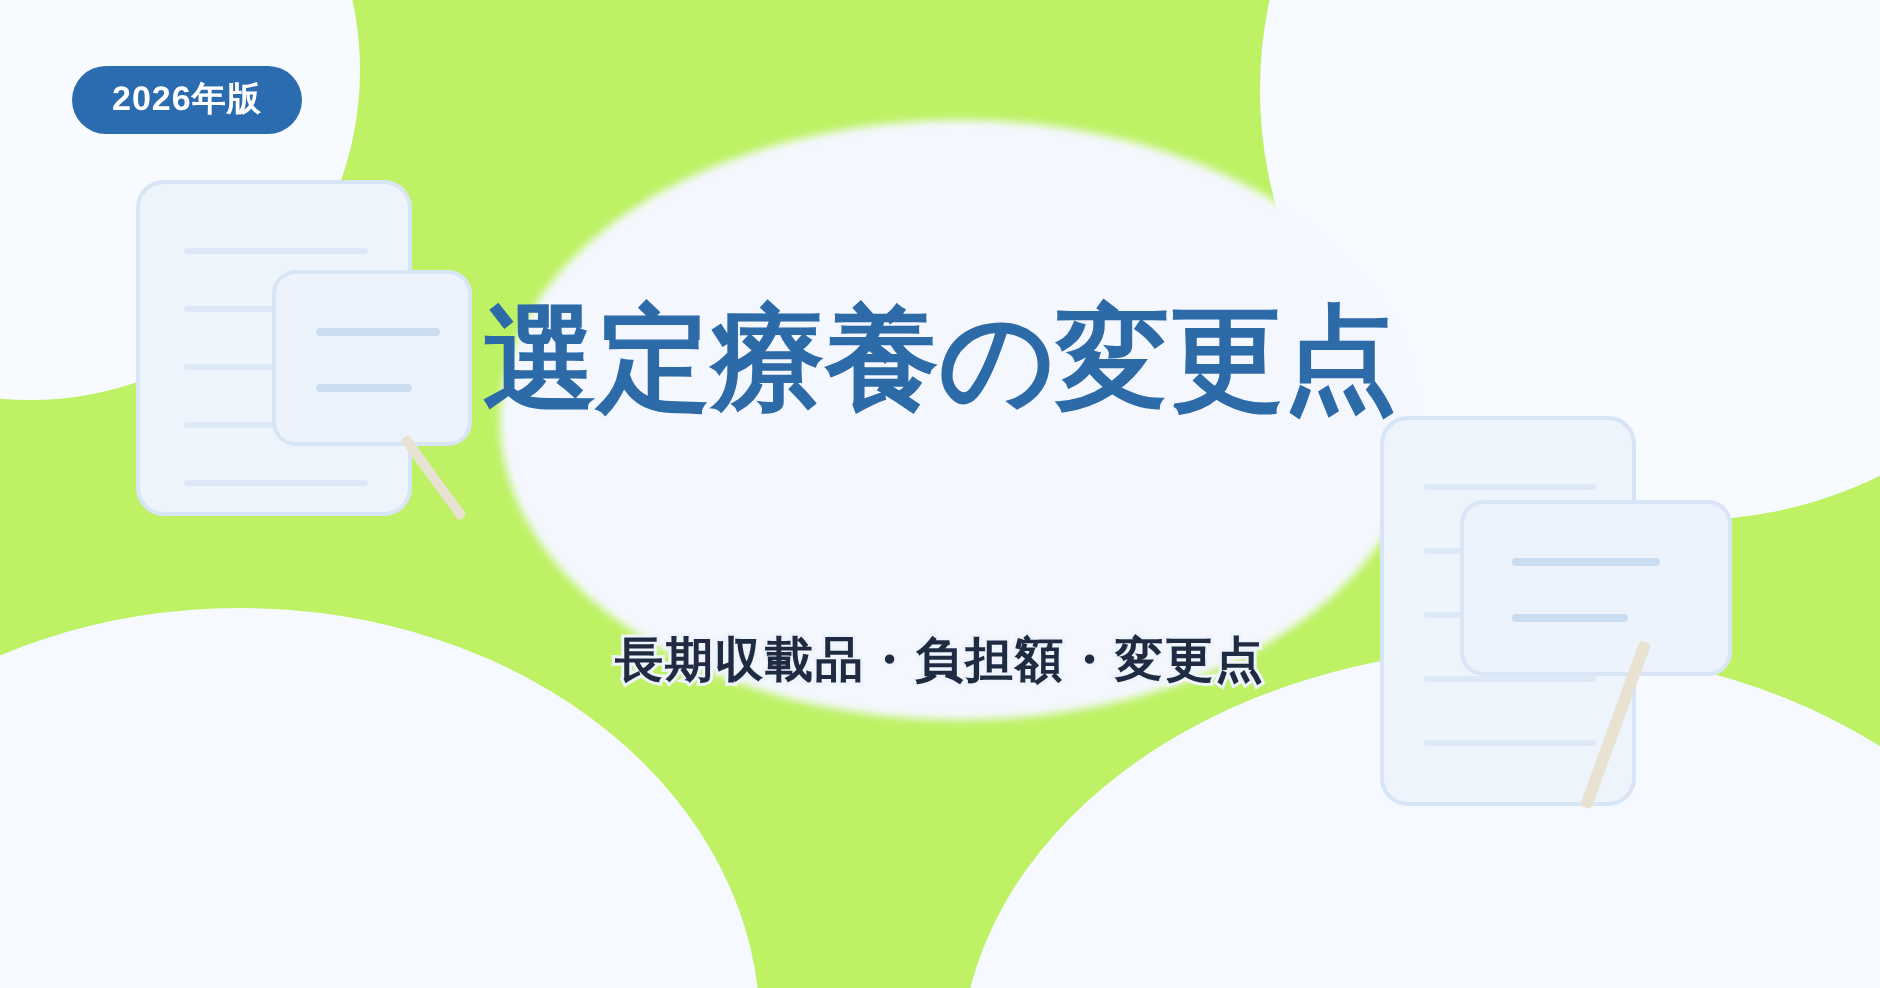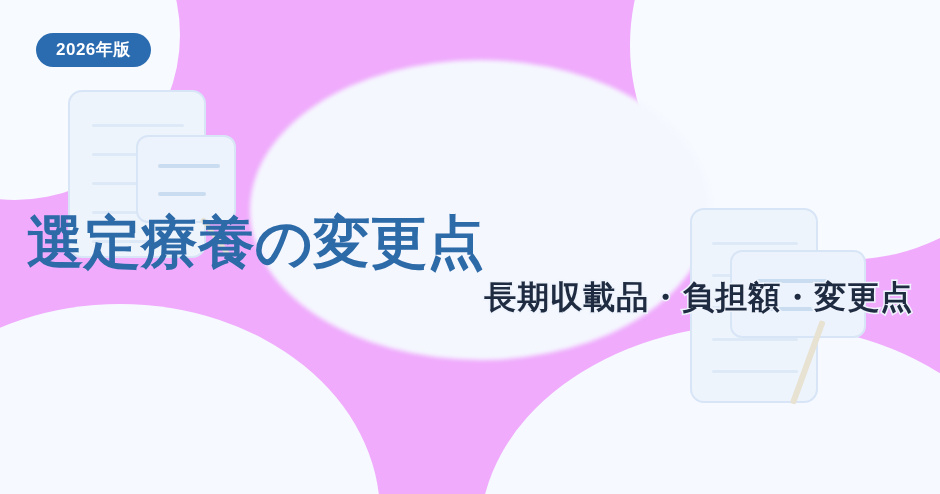--- a/index.html
+++ b/index.html
@@ -10,21 +10,21 @@
     width: 940px;
     height: 494px;
     overflow: hidden;
     font-family: "Liberation Sans", "DejaVu Sans", sans-serif;
   }
 
   .hero {
     position: relative;
     width: 940px;
     height: 494px;
-    background: #f0abfc;
+    background: #bef264;
     overflow: hidden;
   }
 
   
   .bg-blob {
     position: absolute;
     border-radius: 50%;
     pointer-events: none;
   }
   .blob-topright {
@@ -153,45 +153,44 @@
   }
 
   
   .content {
     position: absolute;
     left: 0;
     top: 0;
     width: 940px;
     height: 494px;
     display: flex;
-    flex-direction: row;
+    flex-direction: column;
     align-items: center;
     justify-content: center;
-    font-family: Liberation Mono, monospace;
   }
   .title {
     margin: 0;
     padding: 0;
     text-align: center;
     color: #2d6aa8;
     font-size: 57px;
     font-weight: bold;
     line-height: 1.14;
     letter-spacing: 0px;
     white-space: nowrap;
   }
   .title-line {
     display: block;
   }
   .subtitle {
     margin: 0;
     margin-top: 102px;
     text-align: right;
     color: #1e2b40;
-    font-size: 32px;
+    font-size: 24px;
     font-weight: bold;
     letter-spacing: 1px;
     white-space: nowrap;
     -webkit-text-stroke: 3px #eef3fc;
     paint-order: stroke fill;
   }
 </style>
 </head>
 <body>
 

